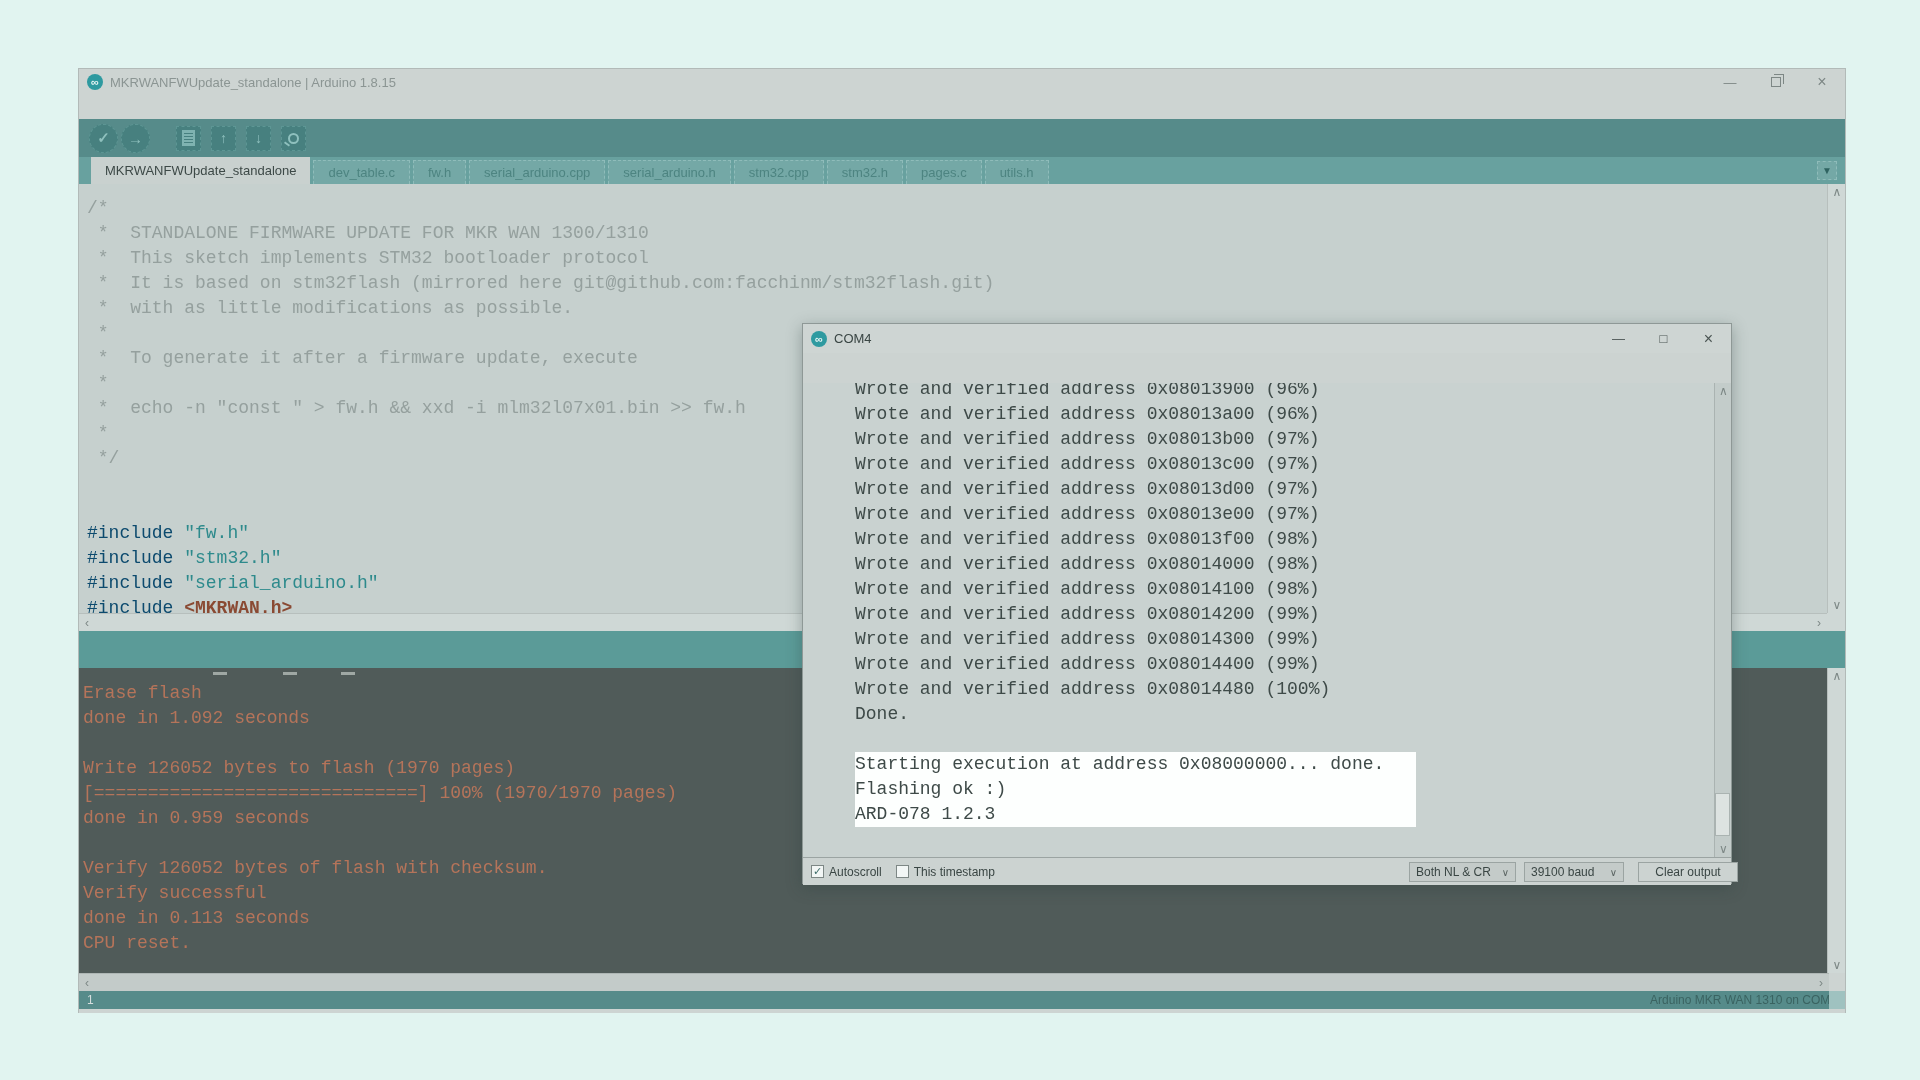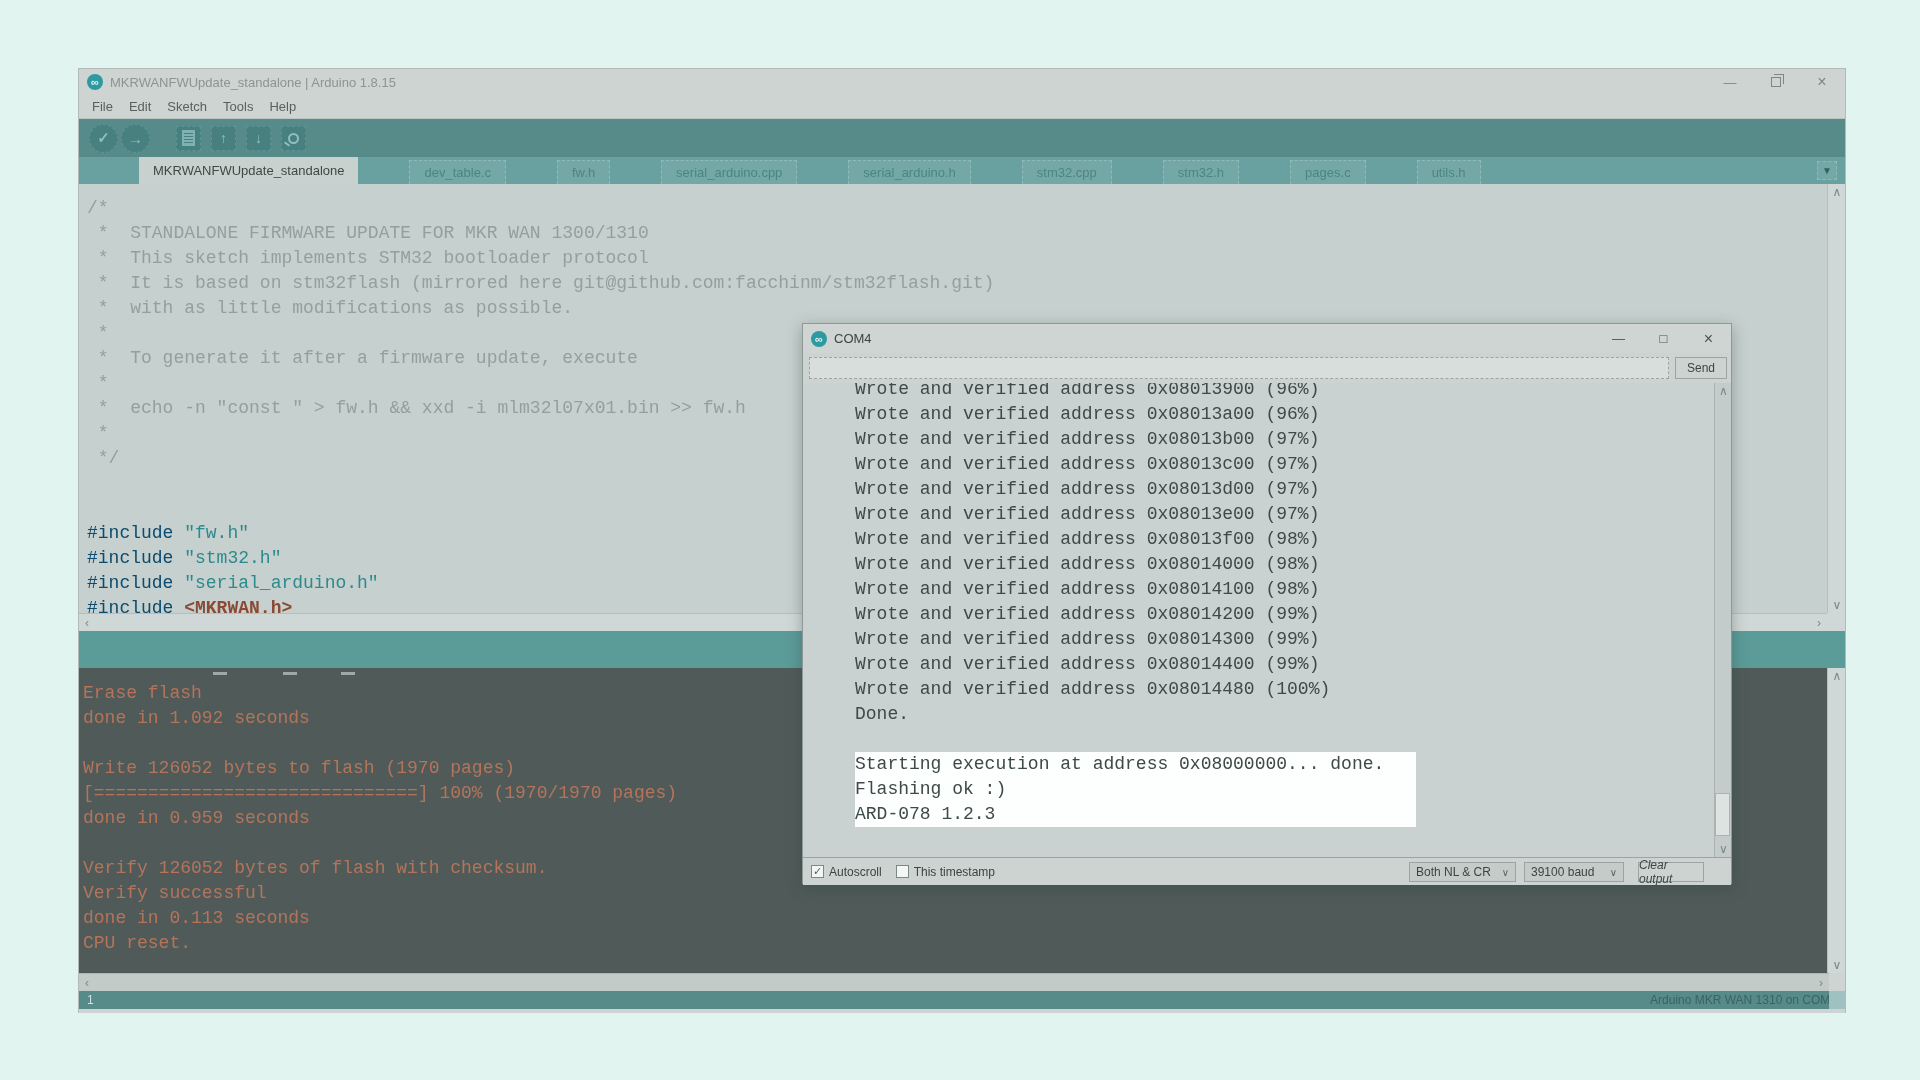--- a/index.html
+++ b/index.html
@@ -29,21 +29,21 @@
   .tb-square + .tb-square { margin-left:10px; }
   .paper { width:13px; height:16px; background:#7fb3b1; position:relative; }
   .paper::before { content:""; position:absolute; left:2px; top:3px; width:9px; height:10px;
                    background:repeating-linear-gradient(#47807f 0 1px, transparent 1px 3px); }
   .tb-right { margin-left:auto; margin-right:6px; }
   .ico-magnifier { width:11px; height:11px; border:2px solid #8fc0be; border-radius:50%; position:relative; display:block; }
   .ico-magnifier::after { content:""; position:absolute; width:6px; height:2px; background:#8fc0be; left:-6px; top:8px; transform:rotate(35deg); }
 
   .tabstrip { left:0; top:88px; width:100%; height:27px; background:#68a19f; display:flex; align-items:flex-end; padding-left:12px; }
   .tab { height:24px; background:#74a8a6; color:#4d8481; font-size:13px; display:flex; align-items:center;
-         padding:0 14px; margin-right:3px; border:1px dashed #8fbcba; border-bottom:none; white-space:nowrap;margin-left:48px; }
+         padding:0 14px; margin-right:3px; border:1px dashed #8fbcba; border-bottom:none; white-space:nowrap; }
   .tab.selected { height:27px; background:#c9d1cf; color:#3d4947; border:none; }
   .tab-dd { position:absolute; right:8px; top:4px; width:20px; height:19px; background:#74a8a6; color:#2f6361;
             font-size:10px; display:flex; align-items:center; justify-content:center; border:1px dashed #8fbcba; }
 
   .editor { left:0; top:115px; width:100%; height:447px; background:#c6d0ce; overflow:hidden; }
   .code { position:absolute; left:0; top:0; right:18px; bottom:18px; overflow:hidden; padding:12px 0 0 8px;
           font-family:"Liberation Mono", monospace; font-size:18px; line-height:25px; white-space:pre; }
   .code-c { color:#95a09e; }
   .code-p { color:#0c4a6e; }
   .code-s { color:#2d8a8c; }
@@ -89,47 +89,40 @@
   .m-vscroll { position:absolute; right:0; top:0; bottom:0; width:17px; background:#c3ccca; border-left:1px solid #aab3b1; }
   .m-thumb { position:absolute; right:1px; width:15px; top:410px; height:43px; background:#dde3e1; border:1px solid #aab3b1; }
   .m-bottombar { left:0; top:533px; width:100%; height:28px; background:#ccd3d1; border-top:1px solid #9ba4a2;
                  display:flex; align-items:center; padding-left:8px; }
   .checkbox { width:13px; height:13px; background:#f2f6f5; border:1px solid #7d8785; font-size:11px; color:#3c6b68;
               display:flex; align-items:center; justify-content:center; margin-right:5px; }
   .cb-label { font-size:12px; color:#3a4644; margin-right:14px; }
   .m-select { position:absolute; height:20px; top:4px; background:#c4cbc9; border:1px solid #9ba4a2; font-size:12px; color:#3a4644;
               display:flex; align-items:center; padding:0 6px; }
   .sel-arrow { margin-left:auto; font-size:10px; color:#5a6462; }
-  .m-clear { position:absolute; left:835px; top:4px; width:66px; height:20px; background:#ccd3d1; border:1px solid #9ba4a2;
-             font-size:12px; color:#3a4644; display:flex; align-items:center; justify-content:center;font-style:italic; }
+  .m-clear { position:absolute; left:835px; top:4px; width:100px; height:20px; background:#ccd3d1; border:1px solid #9ba4a2;
+             font-size:12px; color:#3a4644; display:flex; align-items:center; justify-content:center; }
 </style>
 </head>
 <body>
 
 <div id="ide" class="abs">
 
   <div class="titlebar abs">
     <div class="app-icon">∞</div>
     <div class="title-text">MKRWANFWUpdate_standalone | Arduino 1.8.15</div>
     <div class="win-controls">
       <div class="wc">—</div>
       <div class="wc">
           <span class="ico-restore"></span>
         </div>
       <div class="wc" style="font-size:16px;">×</div>
     </div>
   </div>
 
-  <div class="menubar abs" id="menubar">
-      <div class="menu-item">File</div>
-      <div class="menu-item">Edit</div>
-      <div class="menu-item">Sketch</div>
-      <div class="menu-item">Tools</div>
-      <div class="menu-item">Help</div>
-    </div>
 
   <div class="toolbar abs">
     <div class="tb-circle" style="margin-left:10px;">✓</div>
     <div class="tb-circle" style="margin-left:3px;">→</div>
     <div class="tb-square first">
         <span class="paper"></span>
       </div>
     <div class="tb-square">↑</div>
     <div class="tb-square">↓</div>
     <div class="tb-square tb-right">
@@ -196,24 +189,20 @@
   <div class="m-titlebar abs">
     <div class="app-icon">∞</div>
     <div class="m-title">COM4</div>
     <div class="win-controls">
       <div class="m-wc">—</div>
       <div class="m-wc">□</div>
       <div class="m-wc" style="font-size:16px;">×</div>
     </div>
   </div>
 
-  <div class="m-sendrow abs">
-    <input class="m-input" value="" style="">
-    <div class="m-send">Send</div>
-  </div>
 
   <div class="m-output abs">
     <div class="m-text" id="m-text"><div class="m-line">Wrote and verified address 0x08013900 (96%)</div><div class="m-line">Wrote and verified address 0x08013a00 (96%)</div><div class="m-line">Wrote and verified address 0x08013b00 (97%)</div><div class="m-line">Wrote and verified address 0x08013c00 (97%)</div><div class="m-line">Wrote and verified address 0x08013d00 (97%)</div><div class="m-line">Wrote and verified address 0x08013e00 (97%)</div><div class="m-line">Wrote and verified address 0x08013f00 (98%)</div><div class="m-line">Wrote and verified address 0x08014000 (98%)</div><div class="m-line">Wrote and verified address 0x08014100 (98%)</div><div class="m-line">Wrote and verified address 0x08014200 (99%)</div><div class="m-line">Wrote and verified address 0x08014300 (99%)</div><div class="m-line">Wrote and verified address 0x08014400 (99%)</div><div class="m-line">Wrote and verified address 0x08014480 (100%)</div><div class="m-line">Done.</div><div class="m-line"></div><div class="m-highlight"><div class="m-line">Starting execution at address 0x08000000... done.</div><div class="m-line">Flashing ok :)</div><div class="m-line">ARD-078 1.2.3</div></div></div>
     <div class="m-vscroll">
       <div class="sarrow" style="top:0; width:17px;">∧</div>
       <div class="sarrow" style="bottom:0; width:17px;">∨</div>
       <div class="m-thumb"></div>
     </div>
   </div>
 

